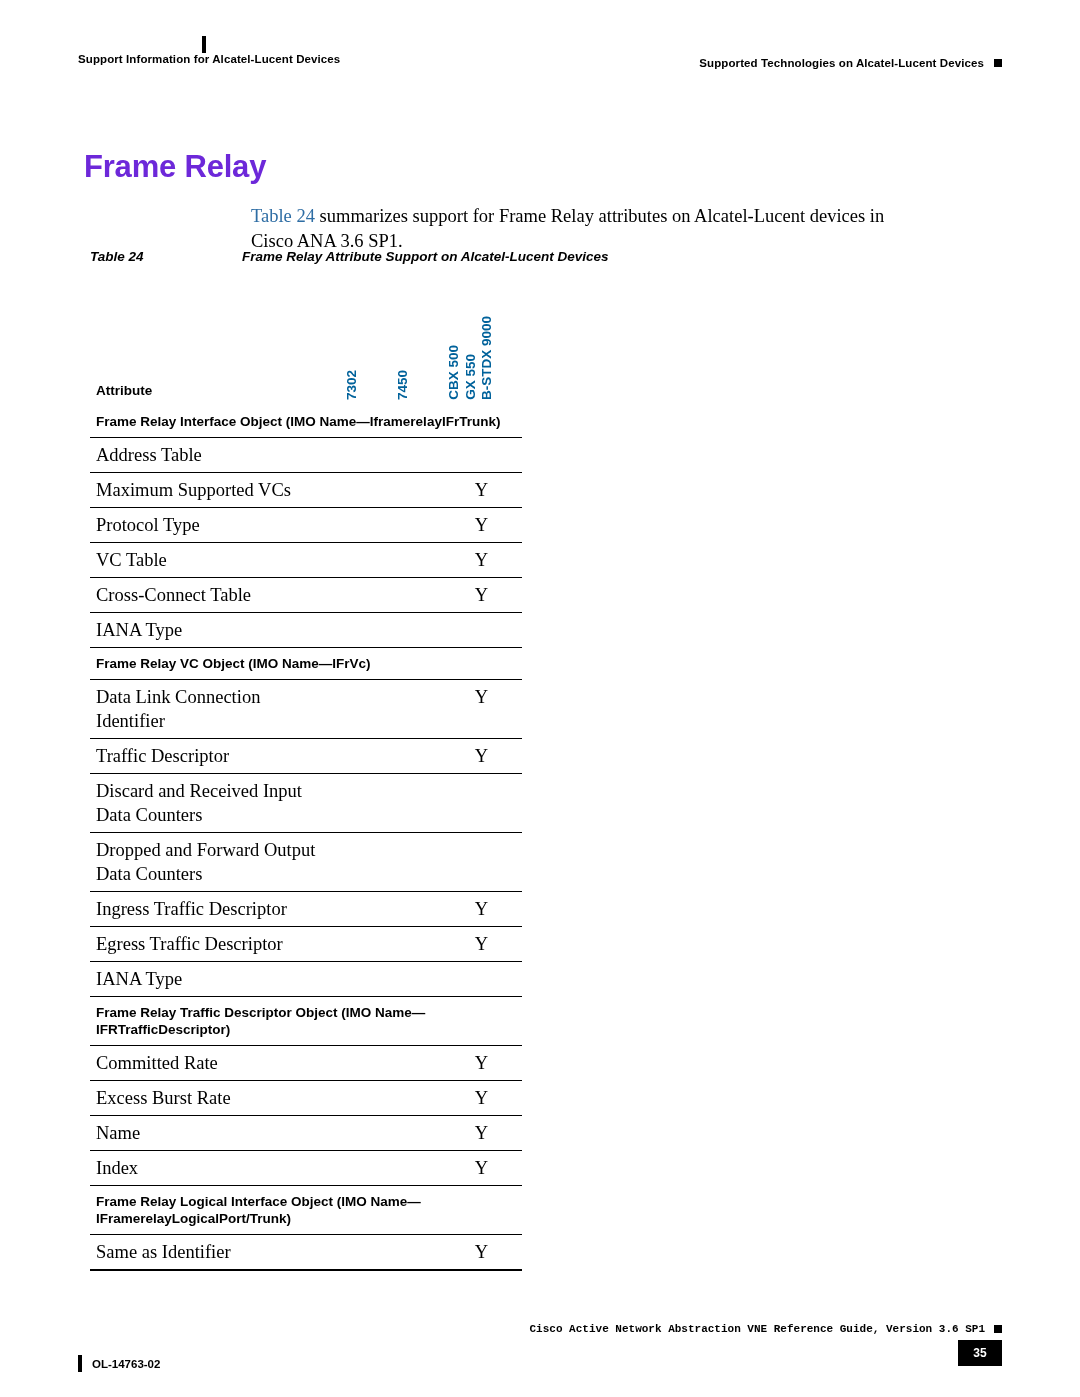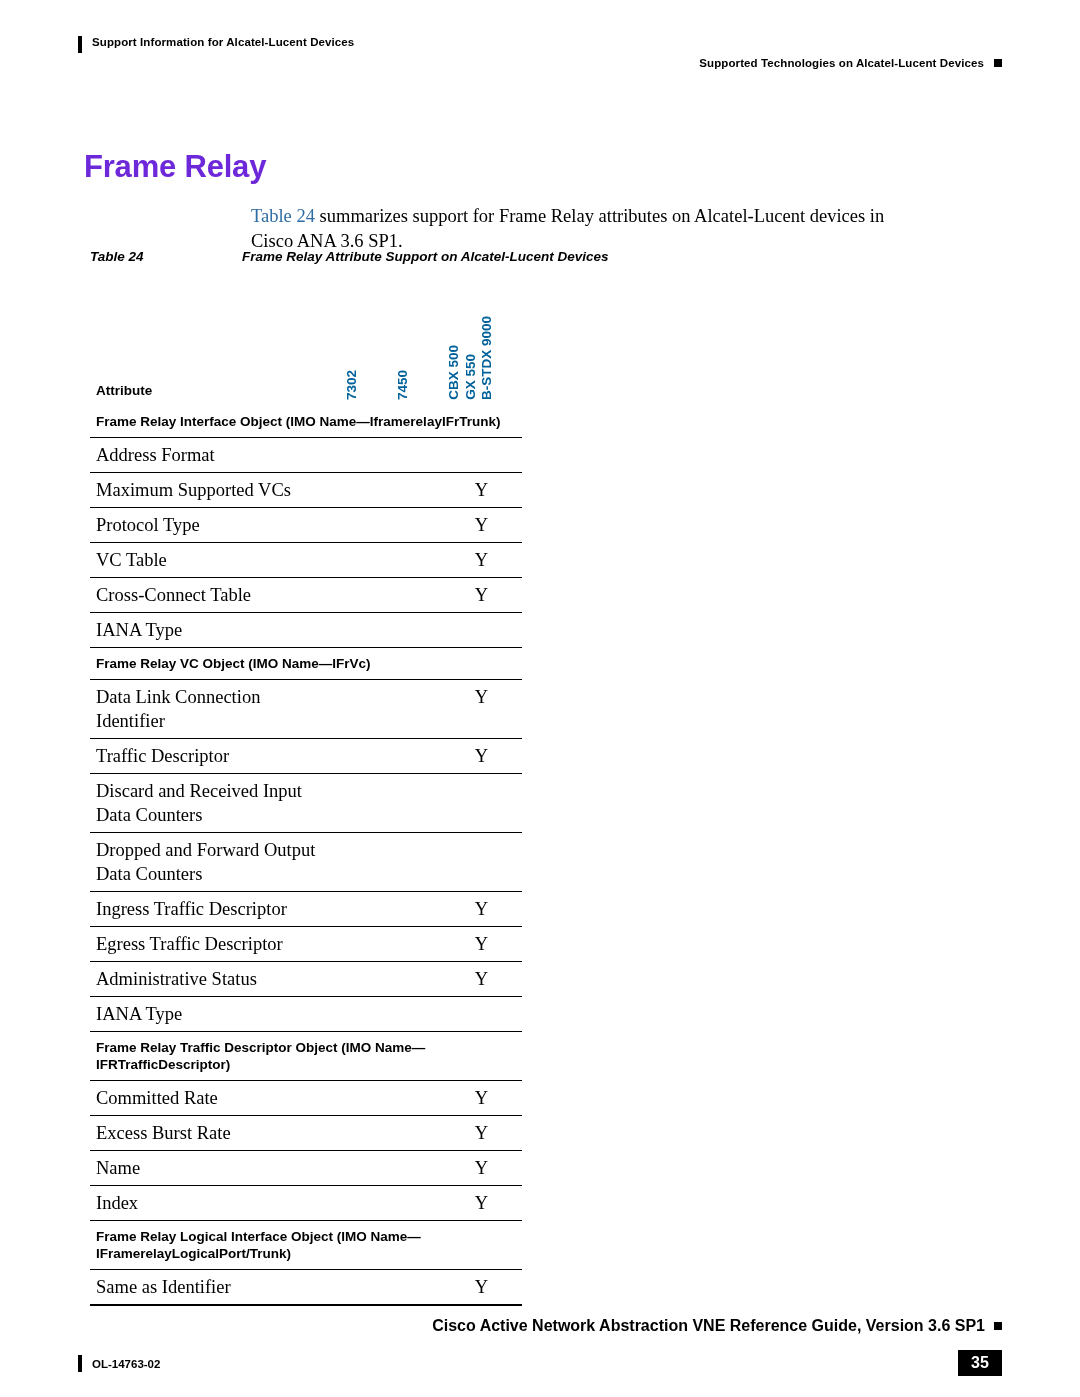--- a/index.html
+++ b/index.html
@@ -20,20 +20,22 @@
     width: 1080px;
     height: 1397px;
   }
 
   
   .header-left {
     position: absolute;
     left: 78px;
     top: 36px;
     display: flex;
+    align-items: center;
+    flex-direction: column;
   }
   .header-rule-left {
     width: 4px;
     height: 17px;
     background: #000;
     margin-right: 10px;
   }
   .header-left-text {
     font-family: "Liberation Sans", sans-serif;
     font-size: 11.5px;
@@ -204,22 +206,22 @@
 
   
   .footer-right {
     position: absolute;
     right: 78px;
     bottom: 62px;
     display: flex;
     align-items: center;
   }
   .footer-right-text {
-    font-family: Liberation Sans, sans-serif;
-    font-size: 16px;
+    font-family: Liberation Mono, monospace;
+    font-size: 11px;
     font-weight: bold;
   }
   .footer-square {
     width: 8px;
     height: 8px;
     background: #000;
     margin-left: 9px;
   }
   .footer-left {
     position: absolute;
@@ -235,27 +237,27 @@
     margin-right: 10px;
   }
   .footer-left-text {
     font-family: "Liberation Sans", sans-serif;
     font-size: 11.5px;
     font-weight: bold;
   }
   .page-num-box {
     position: absolute;
     right: 78px;
-    bottom: 21px;
+    bottom: 31px;
     width: 44px;
     height: 26px;
     background: #000;
     color: #fff;
     font-family: "Liberation Sans", sans-serif;
-    font-size: 16px;
+    font-size: 12px;
     font-weight: bold;
     display: flex;
     align-items: center;
     justify-content: center;
   }
 </style>
 </head>
 <body>
 
 <div class="page">
@@ -311,21 +313,21 @@
               <span class="vert">GX 550</span>
               <span class="vert">B-STDX 9000</span>
             </div>
               </div>
           </td>
         </tr>
       <tr class="sect">
             <td colspan="4">Frame Relay Interface Object (IMO Name—IframerelayIFrTrunk)</td>
           </tr>
           <tr class="data">
-            <td>Address Format</td>
+            <td>Address Table</td>
             <td class="mark vsep"></td>
             <td class="mark vsep"></td>
             <td class="mark vsep"></td>
           </tr>
           <tr class="data">
             <td>Maximum Supported VCs</td>
             <td class="mark vsep"></td>
             <td class="mark vsep"></td>
             <td class="mark vsep">Y</td>
           </tr>
@@ -381,26 +383,20 @@
             <td class="mark vsep"></td>
           </tr>
           <tr class="data">
             <td>Ingress Traffic Descriptor</td>
             <td class="mark vsep"></td>
             <td class="mark vsep"></td>
             <td class="mark vsep">Y</td>
           </tr>
           <tr class="data">
             <td>Egress Traffic Descriptor</td>
-            <td class="mark vsep"></td>
-            <td class="mark vsep"></td>
-            <td class="mark vsep">Y</td>
-          </tr>
-          <tr class="data">
-            <td>Administrative Status</td>
             <td class="mark vsep"></td>
             <td class="mark vsep"></td>
             <td class="mark vsep">Y</td>
           </tr>
           <tr class="data">
             <td>IANA Type</td>
             <td class="mark vsep"></td>
             <td class="mark vsep"></td>
             <td class="mark vsep"></td>
           </tr>

